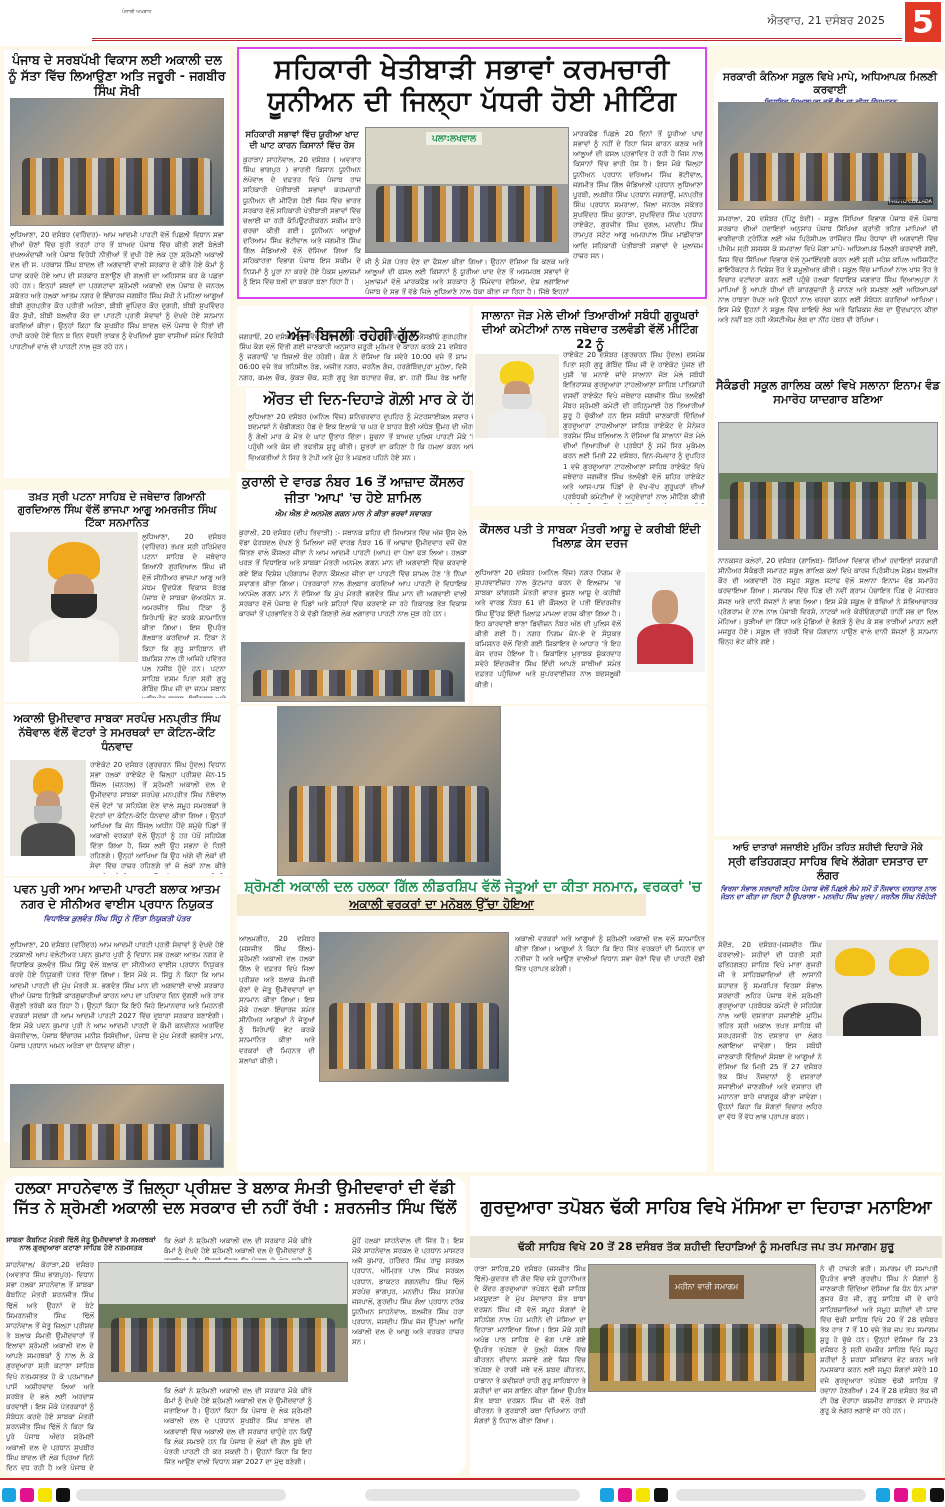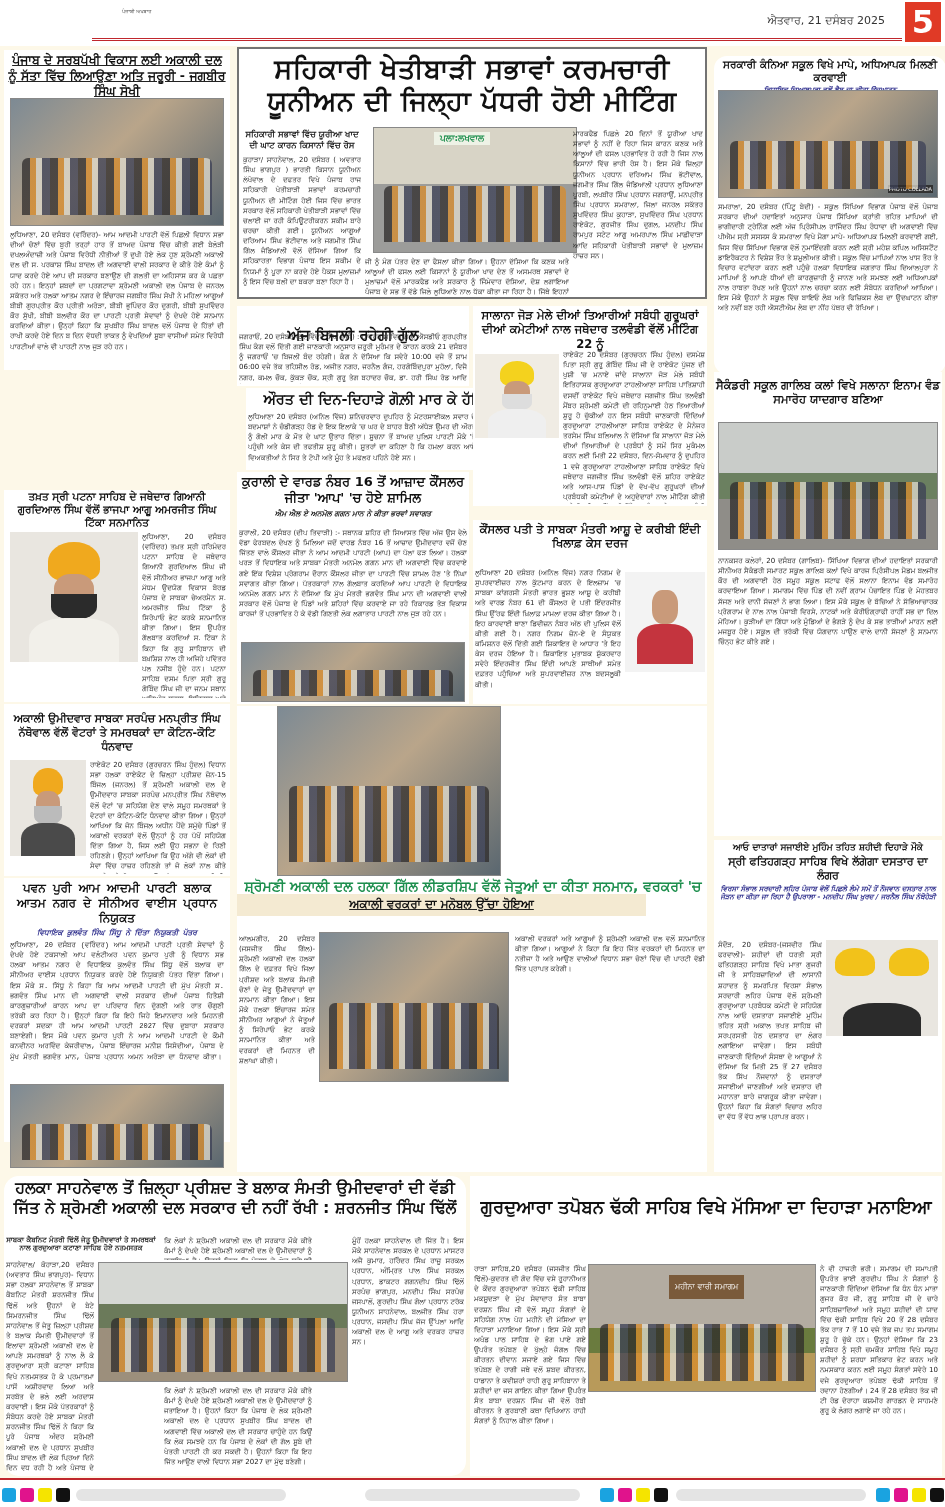--- a/index.html
+++ b/index.html
@@ -18,37 +18,37 @@
   .hl-green { color: #1e8f4e; }
   .sub { font-style: italic; font-weight: bold; text-align: center; font-size: 9px; color: #111; }
   .body-text { font-size: 7px; line-height: 1.45; color: #222; text-align: justify; overflow: hidden; }
   .photo { background: linear-gradient(135deg, #7d8a94, #b9a58a 45%, #5a6770); border: 1px solid #888; position: absolute; overflow: hidden; }
   .photo::after { content: ""; position: absolute; left: 5%; right: 5%; bottom: 8%; height: 45%; background: repeating-linear-gradient(90deg, #2d2a2a 0 8px, #d98c2b 8px 14px, #e0dccf 14px 20px, #3b3f55 20px 28px); opacity: .75; border-radius: 6px 6px 0 0; }
   .portrait { background: #e9e6e0; position: absolute; overflow: hidden; }
   .portrait .turban { position:absolute; left: 30%; top: 8%; width: 40%; height: 30%; background: #f0a91e; border-radius: 50% 50% 30% 30%; }
   .portrait .face { position:absolute; left: 34%; top: 32%; width: 32%; height: 28%; background: #c99a7a; border-radius: 40%; }
   .portrait .beard { position:absolute; left: 32%; top: 48%; width: 36%; height: 20%; background: #888; border-radius: 0 0 50% 50%; }
   .portrait .suit { position:absolute; left: 15%; top: 66%; width: 70%; height: 40%; background: #555; border-radius: 40% 40% 0 0; }
-  .lead-box { border: 2px solid #737373; background: #fff; }
+  .lead-box { border: 2px solid #d946ef; background: #fff; }
   .band { background: #f4ead2; }
   .footer { left: 0; top: 1478px; width: 945px; height: 29px; background: #fff; border-top: 2px solid #c0272d; }
   .reg { position:absolute; top: 8px; width: 14px; height: 14px; border-radius: 3px; }
   .pill { position:absolute; top: 9px; height: 12px; border-radius: 6px; background: #e4e4e4; }
 </style>
 </head>
 <body>
 
 <div class="abs masthead">
   <div class="logo-tag">ਪੰਜਾਬੀ ਅਖਬਾਰ</div>
   <div class="abs rule"></div>
   <div class="abs dateline">ਐਤਵਾਰ, 21 ਦਸੰਬਰ 2025</div>
   <div class="abs pageno">5</div>
 </div>
 
-<div class="abs col" style="left:4px; top:50px; width:226px; height:320px;text-decoration:underline;">
+<div class="abs col" style="left:4px; top:50px; width:226px; height:428px;">
   <div class="hl" style="font-size:12.5px; padding:2px 4px 4px;">ਪੰਜਾਬ ਦੇ ਸਰਬਪੱਖੀ ਵਿਕਾਸ ਲਈ ਅਕਾਲੀ ਦਲ ਨੂੰ ਸੱਤਾ ਵਿੱਚ ਲਿਆਉਣਾ ਅਤਿ ਜਰੂਰੀ - ਜਗਬੀਰ ਸਿੰਘ ਸੋਖੀ</div>
   <div class="photo" style="left:6px; top:48px; width:214px; height:128px;"></div>
   <div class="body-text abs" style="left:6px; top:180px; width:214px; height:254px;">ਲੁਧਿਆਣਾ, 20 ਦਸੰਬਰ (ਵਰਿੰਦਰ)- ਆਮ ਆਦਮੀ ਪਾਰਟੀ ਵੱਲੋਂ ਪਿਛਲੀ ਵਿਧਾਨ ਸਭਾ ਦੀਆਂ ਚੋਣਾਂ ਵਿੱਚ ਬੁਰੀ ਤਰ੍ਹਾਂ ਹਾਰ ਤੋਂ ਬਾਅਦ ਪੰਜਾਬ ਵਿੱਚ ਕੀਤੀ ਗਈ ਬੇਲੋੜੀ ਦਖਲਅੰਦਾਜ਼ੀ ਅਤੇ ਪੰਜਾਬ ਵਿਰੋਧੀ ਨੀਤੀਆਂ ਤੋਂ ਦੁਖੀ ਹੋਏ ਲੋਕ ਹੁਣ ਸ਼੍ਰੋਮਣੀ ਅਕਾਲੀ ਦਲ ਦੀ ਸ. ਪਰਕਾਸ਼ ਸਿੰਘ ਬਾਦਲ ਦੀ ਅਗਵਾਈ ਵਾਲੀ ਸਰਕਾਰ ਦੇ ਕੀਤੇ ਹੋਏ ਕੰਮਾਂ ਨੂੰ ਯਾਦ ਕਰਦੇ ਹੋਏ ਆਪ ਦੀ ਸਰਕਾਰ ਬਣਾਉਣ ਦੀ ਗਲਤੀ ਦਾ ਅਹਿਸਾਸ ਕਰ ਕੇ ਪਛਤਾ ਰਹੇ ਹਨ। ਇਨ੍ਹਾਂ ਸ਼ਬਦਾਂ ਦਾ ਪ੍ਰਗਟਾਵਾ ਸ਼੍ਰੋਮਣੀ ਅਕਾਲੀ ਦਲ ਪੰਜਾਬ ਦੇ ਜਨਰਲ ਸਕੱਤਰ ਅਤੇ ਹਲਕਾ ਆਤਮ ਨਗਰ ਦੇ ਇੰਚਾਰਜ ਜਗਬੀਰ ਸਿੰਘ ਸੋਖੀ ਨੇ ਮਹਿਲਾ ਆਗੂਆਂ ਬੀਬੀ ਗੁਰਪ੍ਰੀਤ ਕੌਰ ਪ੍ਰੀਤੀ ਅਰੋੜਾ, ਬੀਬੀ ਭੁਪਿੰਦਰ ਕੌਰ ਦੁਗਰੀ, ਬੀਬੀ ਸੁਖਵਿੰਦਰ ਕੌਰ ਸੁੱਖੀ, ਬੀਬੀ ਬਲਵੀਰ ਕੌਰ ਦਾ ਪਾਰਟੀ ਪ੍ਰਤੀ ਸੇਵਾਵਾਂ ਨੂੰ ਦੇਖਦੇ ਹੋਏ ਸਨਮਾਨ ਕਰਦਿਆਂ ਕੀਤਾ। ਉਨ੍ਹਾਂ ਕਿਹਾ ਕਿ ਸੁਖਬੀਰ ਸਿੰਘ ਬਾਦਲ ਵਲੋਂ ਪੰਜਾਬ ਦੇ ਹਿੱਤਾਂ ਦੀ ਰਾਖੀ ਕਰਦੇ ਹੋਏ ਦਿਨ ਬ ਦਿਨ ਵੱਧਦੀ ਤਾਕਤ ਨੂੰ ਵੇਖਦਿਆਂ ਸੂਬਾ ਵਾਸੀਆਂ ਸਮੇਤ ਵਿਰੋਧੀ ਪਾਰਟੀਆਂ ਵਾਲੇ ਵੀ ਪਾਰਟੀ ਨਾਲ ਜੁੜ ਰਹੇ ਹਨ।</div>
 </div>
 
 <div class="abs col" style="left:4px; top:490px; width:226px; height:212px;">
   <div class="hl" style="font-size:10.5px; padding:0 4px 3px;">ਤਖ਼ਤ ਸ੍ਰੀ ਪਟਨਾ ਸਾਹਿਬ ਦੇ ਜਥੇਦਾਰ ਗਿਆਨੀ ਗੁਰਦਿਆਲ ਸਿੰਘ ਵੱਲੋਂ ਭਾਜਪਾ ਆਗੂ ਅਮਰਜੀਤ ਸਿੰਘ ਟਿੱਕਾ ਸਨਮਾਨਿਤ</div>
   <div class="portrait" style="left:6px; top:42px; width:128px; height:130px;">
     <div class="turban"></div>
       <div class="face"></div>
@@ -62,32 +62,32 @@
   <div class="hl" style="font-size:11px; padding:8px 4px 3px;">ਅਕਾਲੀ ਉਮੀਦਵਾਰ ਸਾਬਕਾ ਸਰਪੰਚ ਮਨਪ੍ਰੀਤ ਸਿੰਘ ਨੱਥੋਵਾਲ ਵੱਲੋਂ ਵੋਟਰਾਂ ਤੇ ਸਮਰਥਕਾਂ ਦਾ ਕੋਟਿਨ-ਕੋਟਿ ਧੰਨਵਾਦ</div>
   <div class="portrait" style="left:6px; top:56px; width:76px; height:96px;">
     <div class="turban"></div>
       <div class="face"></div>
       <div class="beard" style="background:#bbb"></div>
       <div class="suit" style="background:#4a4a4a"></div>
   </div>
   <div class="body-text abs" style="left:86px; top:56px; width:136px; height:114px;">ਰਾਏਕੋਟ 20 ਦਸੰਬਰ (ਗੁਰਚਰਨ ਸਿੰਘ ਹੁੰਦਲ) ਵਿਧਾਨ ਸਭਾ ਹਲਕਾ ਰਾਏਕੋਟ ਦੇ ਜ਼ਿਲ੍ਹਾ ਪ੍ਰੀਸ਼ਦ ਜ਼ੋਨ-15 ਬਿੰਜਲ (ਜਨਰਲ) ਤੋਂ ਸ਼੍ਰੋਮਣੀ ਅਕਾਲੀ ਦਲ ਦੇ ਉਮੀਦਵਾਰ ਸਾਬਕਾ ਸਰਪੰਚ ਮਨਪ੍ਰੀਤ ਸਿੰਘ ਨੱਥੋਵਾਲ ਵੱਲੋਂ ਵੋਟਾਂ 'ਚ ਸਹਿਯੋਗ ਦੇਣ ਵਾਲੇ ਸਮੂਹ ਸਮਰਥਕਾਂ ਤੇ ਵੋਟਰਾਂ ਦਾ ਕੋਟਿਨ-ਕੋਟਿ ਧੰਨਵਾਦ ਕੀਤਾ ਗਿਆ। ਉਨ੍ਹਾਂ ਆਖਿਆ ਕਿ ਜੋਨ ਬਿੰਜਲ ਅਧੀਨ ਪੈਂਦੇ ਸਮੁੱਚੇ ਪਿੰਡਾਂ ਤੋਂ ਅਕਾਲੀ ਵਰਕਰਾਂ ਵੱਲੋਂ ਉਨ੍ਹਾਂ ਨੂੰ ਹਰ ਪੱਖੋਂ ਸਹਿਯੋਗ ਦਿੱਤਾ ਗਿਆ ਹੈ, ਜਿਸ ਲਈ ਉਹ ਸਭਨਾ ਦੇ ਰਿਣੀ ਰਹਿਣਗੇ। ਉਨ੍ਹਾਂ ਆਖਿਆ ਕਿ ਉਹ ਅੱਗੇ ਵੀ ਲੋਕਾਂ ਦੀ ਸੇਵਾ ਵਿੱਚ ਹਾਜ਼ਰ ਰਹਿਣਗੇ ਤਾਂ ਜੋ ਲੋਕਾਂ ਨਾਲ ਕੀਤੇ ਵਾਅਦੇ ਪੂਰੇ ਹੋ ਸਕਣ। ਉਨ੍ਹਾਂ ਆਸ ਪ੍ਰਗਟਾਈ ਕਿ ਅੱਗੇ ਤੋਂ ਵੀ ਉਨ੍ਹਾਂ ਨੂੰ ਅਜਿਹਾ ਸਮਰਥਨ ਮਿਲਦਾ ਰਹੇਗਾ।</div>
 </div>
 
-<div class="abs col" style="left:4px; top:878px; width:226px; height:264px;font-family:Liberation Mono, monospace;">
+<div class="abs col" style="left:4px; top:878px; width:226px; height:264px;">
   <div class="hl" style="font-size:12px; padding:4px 4px 2px;">ਪਵਨ ਪੁਰੀ ਆਮ ਆਦਮੀ ਪਾਰਟੀ ਬਲਾਕ ਆਤਮ ਨਗਰ ਦੇ ਸੀਨੀਅਰ ਵਾਈਸ ਪ੍ਰਧਾਨ ਨਿਯੁਕਤ</div>
   <div class="sub" style="font-size:7.5px; color:#2a2a8a;">ਵਿਧਾਇਕ ਕੁਲਵੰਤ ਸਿੰਘ ਸਿੱਧੂ ਨੇ ਦਿੱਤਾ ਨਿਯੁਕਤੀ ਪੱਤਰ</div>
   <div class="body-text abs" style="left:6px; top:62px; width:214px; height:140px;">ਲੁਧਿਆਣਾ, 20 ਦਸੰਬਰ (ਵਰਿੰਦਰ) ਆਮ ਆਦਮੀ ਪਾਰਟੀ ਪ੍ਰਤੀ ਸੇਵਾਵਾਂ ਨੂੰ ਦੇਖਦੇ ਹੋਏ ਟਕਸਾਲੀ ਆਪ ਵਲੰਟੀਅਰ ਪਵਨ ਕੁਮਾਰ ਪੁਰੀ ਨੂੰ ਵਿਧਾਨ ਸਭ ਹਲਕਾ ਆਤਮ ਨਗਰ ਦੇ ਵਿਧਾਇਕ ਕੁਲਵੰਤ ਸਿੰਘ ਸਿੱਧੂ ਵੱਲੋਂ ਬਲਾਕ ਦਾ ਸੀਨੀਅਰ ਵਾਈਸ ਪ੍ਰਧਾਨ ਨਿਯੁਕਤ ਕਰਦੇ ਹੋਏ ਨਿਯੁਕਤੀ ਪੱਤਰ ਦਿੱਤਾ ਗਿਆ। ਇਸ ਮੌਕੇ ਸ. ਸਿੱਧੂ ਨੇ ਕਿਹਾ ਕਿ ਆਮ ਆਦਮੀ ਪਾਰਟੀ ਦੀ ਮੁੱਖ ਮੰਤਰੀ ਸ. ਭਗਵੰਤ ਸਿੰਘ ਮਾਨ ਦੀ ਅਗਵਾਈ ਵਾਲੀ ਸਰਕਾਰ ਦੀਆਂ ਪੰਜਾਬ ਹਿਤੈਸ਼ੀ ਕਾਰਗੁਜ਼ਾਰੀਆਂ ਕਾਰਨ ਆਪ ਦਾ ਪਰਿਵਾਰ ਦਿਨ ਦੁੱਗਣੀ ਅਤੇ ਰਾਤ ਚੌਗੁਣੀ ਤਰੱਕੀ ਕਰ ਰਿਹਾ ਹੈ। ਉਨ੍ਹਾਂ ਕਿਹਾ ਕਿ ਇਹੋ ਜਿਹੇ ਇਮਾਨਦਾਰ ਅਤੇ ਮਿਹਨਤੀ ਵਰਕਰਾਂ ਸਦਕਾ ਹੀ ਆਮ ਆਦਮੀ ਪਾਰਟੀ 2027 ਵਿੱਚ ਦੁਬਾਰਾ ਸਰਕਾਰ ਬਣਾਏਗੀ। ਇਸ ਮੌਕੇ ਪਵਨ ਕੁਮਾਰ ਪੁਰੀ ਨੇ ਆਮ ਆਦਮੀ ਪਾਰਟੀ ਦੇ ਕੌਮੀ ਕਨਵੀਨਰ ਅਰਵਿੰਦ ਕੇਜਰੀਵਾਲ, ਪੰਜਾਬ ਇੰਚਾਰਜ ਮਨੀਸ਼ ਸਿਸੋਦੀਆ, ਪੰਜਾਬ ਦੇ ਮੁੱਖ ਮੰਤਰੀ ਭਗਵੰਤ ਮਾਨ, ਪੰਜਾਬ ਪ੍ਰਧਾਨ ਅਮਨ ਅਰੋੜਾ ਦਾ ਧੰਨਵਾਦ ਕੀਤਾ।</div>
   <div class="photo" style="left:6px; top:206px; width:214px; height:84px;"></div>
 </div>
 
 <div class="abs lead-box" style="left:237px; top:47px; width:470px; height:252px;">
   <div class="hl" style="font-size:27px; line-height:1.2; padding:4px 6px; letter-spacing:0.5px;">ਸਹਿਕਾਰੀ ਖੇਤੀਬਾੜੀ ਸਭਾਵਾਂ ਕਰਮਚਾਰੀ ਯੂਨੀਅਨ ਦੀ ਜਿਲ੍ਹਾ ਪੱਧਰੀ ਹੋਈ ਮੀਟਿੰਗ</div>
   <div class="abs" style="left:4px; top:80px; width:118px; font-size:8.5px; font-weight:bold; text-align:center;">ਸਹਿਕਾਰੀ ਸਭਾਵਾਂ ਵਿੱਚ ਯੂਰੀਆ ਖਾਦ ਦੀ ਘਾਟ ਕਾਰਨ ਕਿਸਾਨਾਂ ਵਿੱਚ ਰੋਸ</div>
   <div class="body-text abs" style="left:4px; top:106px; width:118px; height:142px;">ਕੁਹਾੜਾ/ ਸਾਹਨੇਵਾਲ, 20 ਦਸੰਬਰ ( ਅਵਤਾਰ ਸਿੰਘ ਭਾਗਪੁਰ ) ਭਾਰਤੀ ਕਿਸਾਨ ਯੂਨੀਅਨ ਲੱਖੋਵਾਲ ਦੇ ਦਫਤਰ ਵਿਖੇ ਪੰਜਾਬ ਰਾਜ ਸਹਿਕਾਰੀ ਖੇਤੀਬਾੜੀ ਸਭਾਵਾਂ ਕਰਮਚਾਰੀ ਯੂਨੀਅਨ ਦੀ ਮੀਟਿੰਗ ਹੋਈ ਜਿਸ ਵਿੱਚ ਭਾਰਤ ਸਰਕਾਰ ਵੱਲੋਂ ਸਹਿਕਾਰੀ ਖੇਤੀਬਾੜੀ ਸਭਾਵਾਂ ਵਿੱਚ ਚਲਾਈ ਜਾ ਰਹੀ ਕੰਪਿਊਟਰੀਕਰਨ ਸਕੀਮ ਬਾਰੇ ਚਰਚਾ ਕੀਤੀ ਗਈ। ਯੂਨੀਅਨ ਆਗੂਆਂ ਦਰਿਆਮ ਸਿੰਘ ਭੱਟੀਵਾਲ ਅਤੇ ਜਗਮੀਤ ਸਿੰਘ ਗਿੱਲ ਜੰਡਿਆਲੀ ਵੱਲੋਂ ਦੱਸਿਆ ਗਿਆ ਕਿ ਸਹਿਕਾਰਤਾ ਵਿਭਾਗ ਪੰਜਾਬ ਇਸ ਸਕੀਮ ਦੇ ਨਿਯਮਾਂ ਨੂੰ ਪੂਰਾ ਨਾ ਕਰਦੇ ਹੋਏ ਪੈਕਸ ਮੁਲਾਜ਼ਮਾਂ ਨੂੰ ਇਸ ਵਿੱਚ ਬਲੀ ਦਾ ਬਕਰਾ ਬਣਾ ਰਿਹਾ ਹੈ।</div>
-  <div class="photo" style="left:126px; top:78px; width:204px; height:126px; background:linear-gradient(180deg,#d8d4c6 0 45%, #9c9c9a 45%);margin-left:8px;">
+  <div class="photo" style="left:126px; top:78px; width:204px; height:126px; background:linear-gradient(180deg,#d8d4c6 0 45%, #9c9c9a 45%);">
     <div class="abs" style="left:60px; top:4px; font-size:9px; color:#1e8f4e; font-weight:bold; background:#eef2e6; padding:1px 6px;">ਪਲਾ:ਲਖਵਾਲ</div>
   </div>
   <div class="body-text abs" style="left:126px; top:208px; width:204px; height:40px;">ਜੀ ਨੂੰ ਮੰਗ ਪੱਤਰ ਦੇਣ ਦਾ ਫੈਸਲਾ ਕੀਤਾ ਗਿਆ। ਉਹਨਾ ਦੱਸਿਆ ਕਿ ਕਣਕ ਅਤੇ ਆਲੂਆਂ ਦੀ ਫਸਲ ਲਈ ਕਿਸਾਨਾਂ ਨੂੰ ਯੂਰੀਆ ਖਾਦ ਦੇਣ ਤੋਂ ਅਸਮਰਥ ਸਭਾਵਾਂ ਦੇ ਮੁਲਾਜ਼ਮਾਂ ਵੱਲੋਂ ਮਾਰਕਫੈਡ ਅਤੇ ਸਰਕਾਰ ਨੂੰ ਜਿੰਮੇਵਾਰ ਦੱਸਿਆ, ਦੋਸ਼ ਲਗਾਇਆ ਪੰਜਾਬ ਦੇ ਸਭ ਤੋਂ ਵੱਡੇ ਜਿਲੇ ਲੁਧਿਆਣੇ ਨਾਲ ਧੱਕਾ ਕੀਤਾ ਜਾ ਰਿਹਾ ਹੈ। ਜਿੱਥੇ ਇਹਨਾਂ ਸੰਸਥਾ ਵੱਲੋਂ ਆਪਣੇ ਹਿੱਸੇ ਦਾ 100 ਫੀਸਦੀ ਯੂਰੀਆ ਸਭਾਵਾਂ ਵਿੱਚ ਪਹੁੰਚਾਉਣ ਕਰ ਦਿੱਤਾ ਹੈ ਉੱਥੇ ਹੀ</div>
   <div class="body-text abs" style="left:334px; top:80px; width:130px; height:168px;">ਮਾਰਕਫੈਡ ਪਿਛਲੇ 20 ਦਿਨਾਂ ਤੋਂ ਯੂਰੀਆ ਖਾਦ ਸਭਾਵਾਂ ਨੂੰ ਨਹੀਂ ਦੇ ਰਿਹਾ ਜਿਸ ਕਾਰਨ ਕਣਕ ਅਤੇ ਆਲੂਆਂ ਦੀ ਫਸਲ ਪ੍ਰਭਾਵਿਤ ਹੋ ਰਹੀ ਹੈ ਜਿਸ ਨਾਲ ਕਿਸਾਨਾਂ ਵਿੱਚ ਭਾਰੀ ਰੋਸ ਹੈ। ਇਸ ਮੌਕੇ ਜ਼ਿਲ੍ਹਾ ਯੂਨੀਅਨ ਪ੍ਰਧਾਨ ਦਰਿਆਮ ਸਿੰਘ ਭੱਟੀਵਾਲ, ਜਗਮੀਤ ਸਿੰਘ ਗਿੱਲ ਜੰਡਿਆਲੀ ਪ੍ਰਧਾਨ ਲੁਧਿਆਣਾ ਪੂਰਬੀ, ਲਖਬੀਰ ਸਿੰਘ ਪ੍ਰਧਾਨ ਜਗਰਾਉਂ, ਮਨਪ੍ਰੀਤ ਸਿੰਘ ਪ੍ਰਧਾਨ ਸਮਰਾਲਾ, ਜਿਲਾ ਜਨਰਲ ਸਕੱਤਰ ਸੁਖਵਿੰਦਰ ਸਿੰਘ ਕੁਹਾੜਾ, ਸੁਖਵਿੰਦਰ ਸਿੰਘ ਪ੍ਰਧਾਨ ਰਾਏਕੋਟ, ਗੁਰਜੀਤ ਸਿੰਘ ਦੁਗਲ, ਮਨਦੀਪ ਸਿੰਘ ਰਾਮਪੁਰ ਸਟੇਟ ਆਗੂ ਅਮਰਪਾਲ ਸਿੰਘ ਮਾਛੀਵਾੜਾ ਆਦਿ ਸਹਿਕਾਰੀ ਖੇਤੀਬਾੜੀ ਸਭਾਵਾਂ ਦੇ ਮੁਲਾਜ਼ਮ ਹਾਜ਼ਰ ਸਨ।</div>
 </div>
 
 <div class="abs col" style="left:237px; top:306px; width:232px; height:80px;">
   <div class="hl" style="font-size:15px; padding:20px;">ਅੱਜ ਬਿਜਲੀ ਰਹੇਗੀ ਗੁੱਲ</div>
   <div class="body-text abs" style="left:2px; top:26px; width:228px; height:52px;">ਜਗਰਾਓਂ, 20 ਦਸੰਬਰ (ਕੁਲਵਿੰਦਰ ਸਿੰਘ ਚੰਦੀ) : ਪਾਵਰਕਾਮ ਵਿਭਾਗ ਦੇ ਐਸਡੀਓ ਗੁਰਪ੍ਰੀਤ ਸਿੰਘ ਕੰਗ ਵਲੋਂ ਦਿੱਤੀ ਗਈ ਜਾਣਕਾਰੀ ਅਨੁਸਾਰ ਜ਼ਰੂਰੀ ਮੁਰੰਮਤ ਦੇ ਕਾਰਨ ਕਰਕੇ 21 ਦਸੰਬਰ ਨੂੰ ਜਗਰਾਓਂ 'ਚ ਬਿਜਲੀ ਬੰਦ ਰਹੇਗੀ। ਕੰਗ ਨੇ ਦੱਸਿਆ ਕਿ ਸਵੇਰੇ 10:00 ਵਜੇ ਤੋਂ ਸ਼ਾਮ 06:00 ਵਜੇ ਤੱਕ ਤਹਿਸੀਲ ਰੋਡ, ਅਜੀਤ ਨਗਰ, ਜਰਨੈਲ ਗੰਜ, ਹਰਗੋਬਿੰਦਪੁਰਾ ਮੁਹੱਲਾ, ਵਿਜੈ ਨਗਰ, ਕਮਲ ਚੌਕ, ਕੁੱਕੜ ਚੌਕ, ਸ੍ਰੀ ਗੁਰੂ ਤੇਗ ਬਹਾਦਰ ਚੌਕ, ਡਾ. ਹਰੀ ਸਿੰਘ ਰੋਡ ਆਦਿ ਖੇਤਰ ਪ੍ਰਭਾਵਿਤ ਰਹਿਣਗੇ।</div>
 </div>
@@ -117,21 +117,21 @@
 
 <div class="abs col" style="left:473px; top:520px; width:234px; height:184px;">
   <div class="hl" style="font-size:11.5px; padding:2px;">ਕੌਂਸਲਰ ਪਤੀ ਤੇ ਸਾਬਕਾ ਮੰਤਰੀ ਆਸ਼ੂ ਦੇ ਕਰੀਬੀ ਇੰਦੀ ਖਿਲਾਫ਼ ਕੇਸ ਦਰਜ</div>
   <div class="body-text abs" style="left:2px; top:48px; width:146px; height:134px;">ਲੁਧਿਆਣਾ 20 ਦਸੰਬਰ (ਅਨਿਲ ਵਿੱਜ) ਨਗਰ ਨਿਗਮ ਦੇ ਸੁਪਰਵਾਈਜ਼ਰ ਨਾਲ ਕੁੱਟਮਾਰ ਕਰਨ ਦੇ ਇਲਜ਼ਾਮ 'ਚ ਸਾਬਕਾ ਕਾਂਗਰਸੀ ਮੰਤਰੀ ਭਾਰਤ ਭੂਸ਼ਣ ਆਸ਼ੂ ਦੇ ਕਰੀਬੀ ਅਤੇ ਵਾਰਡ ਨੰਬਰ 61 ਦੀ ਕੌਂਸਲਰ ਦੇ ਪਤੀ ਇੰਦਰਜੀਤ ਸਿੰਘ ਉੱਰਫ ਇੰਦੀ ਖ਼ਿਲਾਫ਼ ਮਾਮਲਾ ਦਰਜ ਕੀਤਾ ਗਿਆ ਹੈ। ਇਹ ਕਾਰਵਾਈ ਥਾਣਾ ਡਿਵੀਜ਼ਨ ਨੰਬਰ ਅੱਠ ਦੀ ਪੁਲਿਸ ਵੱਲੋਂ ਕੀਤੀ ਗਈ ਹੈ। ਨਗਰ ਨਿਗਮ ਜ਼ੋਨ-ਏ ਦੇ ਸੰਯੁਕਤ ਕਮਿਸ਼ਨਰ ਵੱਲੋਂ ਦਿੱਤੀ ਗਈ ਸ਼ਿਕਾਇਤ ਦੇ ਆਧਾਰ 'ਤੇ ਇਹ ਕੇਸ ਦਰਜ ਹੋਇਆ ਹੈ। ਸ਼ਿਕਾਇਤ ਮੁਤਾਬਕ ਸ਼ੁੱਕਰਵਾਰ ਸਵੇਰੇ ਇੰਦਰਜੀਤ ਸਿੰਘ ਇੰਦੀ ਆਪਣੇ ਸਾਥੀਆਂ ਸਮੇਤ ਦਫ਼ਤਰ ਪਹੁੰਚਿਆ ਅਤੇ ਸੁਪਰਵਾਈਜ਼ਰ ਨਾਲ ਬਦਸਲੂਕੀ ਕੀਤੀ।</div>
   <div class="portrait" style="left:152px; top:52px; width:80px; height:100px; background:#f3f3f3;">
     <div class="face" style="top:18%; height:34%;"></div>
       <div class="suit" style="top:52%; background:#c4343e;"></div>
   </div>
 </div>
 
-<div class="abs col" style="left:714px; top:56px; width:232px; height:318px;border-radius:13px;">
+<div class="abs col" style="left:714px; top:68px; width:232px; height:318px;border-radius:13px;">
   <div class="hl" style="font-size:10.5px; padding:2px;">ਸਰਕਾਰੀ ਕੰਨਿਆ ਸਕੂਲ ਵਿਖੇ ਮਾਪੇ, ਅਧਿਆਪਕ ਮਿਲਣੀ ਕਰਵਾਈ</div>
   <div class="sub" style="font-size:7px; color:#2a2a8a;">ਵਿਧਾਇਕ ਦਿਆਲਪੁਰਾ ਵਲੋਂ ਲੈਬ ਦਾ ਕੀਤਾ ਉਦਘਾਟਨ</div>
   <div class="photo" style="left:4px; top:34px; width:220px; height:108px;">
     <div class="abs" style="right:4px; bottom:4px; font-size:5px; color:#fff; background:#333; padding:1px;">PHOTO COLLADA</div>
   </div>
   <div class="body-text abs" style="left:4px; top:146px; width:220px; height:168px;">ਸਮਰਾਲਾ, 20 ਦਸੰਬਰ (ਪਿੰਟੂ ਬੇਦੀ) - ਸਕੂਲ ਸਿੱਖਿਆ ਵਿਭਾਗ ਪੰਜਾਬ ਵੱਲੋਂ ਪੰਜਾਬ ਸਰਕਾਰ ਦੀਆਂ ਹਦਾਇਤਾਂ ਅਨੁਸਾਰ ਪੰਜਾਬ ਸਿੱਖਿਆ ਕ੍ਰਾਂਤੀ ਤਹਿਤ ਮਾਪਿਆਂ ਦੀ ਭਾਗੀਦਾਰੀ ਟ੍ਰੇਨਿੰਗ ਲਈ ਅੱਜ ਪ੍ਰਿੰਸੀਪਲ ਰਾਜਿੰਦਰ ਸਿੰਘ ਰੰਧਾਵਾ ਦੀ ਅਗਵਾਈ ਵਿੱਚ ਪੀਐਮ ਸ੍ਰੀ ਸਸਸਸ ਕੰ ਸਮਰਾਲਾ ਵਿਖੇ ਮੈਗਾ ਮਾਪੇ- ਅਧਿਆਪਕ ਮਿਲਣੀ ਕਰਵਾਈ ਗਈ, ਜਿਸ ਵਿੱਚ ਸਿੱਖਿਆ ਵਿਭਾਗ ਵੱਲੋਂ ਨੁਮਾਇੰਦਗੀ ਕਰਨ ਲਈ ਸ਼੍ਰੀ ਮਹੇਸ਼ ਕਪਿਲ ਅਸਿਸਟੈਂਟ ਡਾਇਰੈਕਟਰ ਨੇ ਵਿਸ਼ੇਸ਼ ਤੌਰ ਤੇ ਸ਼ਮੂਲੀਅਤ ਕੀਤੀ। ਸਕੂਲ ਵਿੱਚ ਮਾਪਿਆਂ ਨਾਲ ਖਾਸ ਤੌਰ ਤੇ ਵਿਚਾਰ ਵਟਾਂਦਰਾ ਕਰਨ ਲਈ ਪਹੁੰਚੇ ਹਲਕਾ ਵਿਧਾਇਕ ਜਗਤਾਰ ਸਿੰਘ ਦਿਆਲਪੁਰਾ ਨੇ ਮਾਪਿਆਂ ਨੂੰ ਆਪਣੇ ਧੀਆਂ ਦੀ ਕਾਰਗੁਜ਼ਾਰੀ ਨੂੰ ਜਾਨਣ ਅਤੇ ਸਮਝਣ ਲਈ ਅਧਿਆਪਕਾਂ ਨਾਲ ਰਾਬਤਾ ਰੱਖਣ ਅਤੇ ਉਹਨਾਂ ਨਾਲ ਚਰਚਾ ਕਰਨ ਲਈ ਸੰਬੋਧਨ ਕਰਦਿਆਂ ਆਖਿਆ। ਇਸ ਮੌਕੇ ਉਹਨਾਂ ਨੇ ਸਕੂਲ ਵਿੱਚ ਬਾਇਓ ਲੈਬ ਅਤੇ ਫਿਜ਼ਿਕਸ ਲੈਬ ਦਾ ਉਦਘਾਟਨ ਕੀਤਾ ਅਤੇ ਨਵੀਂ ਬਣ ਰਹੀ ਐਸਟੀਐਮ ਲੈਬ ਦਾ ਨੀਂਹ ਪੱਥਰ ਵੀ ਰੱਖਿਆ।</div>
 </div>
 
 <div class="abs col" style="left:714px; top:372px; width:228px; height:464px;">
   <div class="hl" style="font-size:11.5px; padding:6px 2px 2px;">ਸੈਕੰਡਰੀ ਸਕੂਲ ਗਾਲਿਬ ਕਲਾਂ ਵਿਖੇ ਸਲਾਨਾ ਇਨਾਮ ਵੰਡ ਸਮਾਰੋਹ ਯਾਦਗਾਰ ਬਣਿਆ</div>
@@ -167,20 +167,23 @@
   <div class="abs" style="left:2px; top:60px; width:150px; font-size:7px; font-weight:bold; text-align:center;">ਸਾਬਕਾ ਕੈਬਨਿਟ ਮੰਤਰੀ ਢਿੱਲੋਂ ਜੇਤੂ ਉਮੀਦਵਾਰਾਂ ਤੇ ਸਮਰਥਕਾਂ ਨਾਲ ਗੁਰਦੁਆਰਾ ਕਟਾਣਾ ਸਾਹਿਬ ਹੋਏ ਨਤਮਸਤਕ</div>
   <div class="body-text abs" style="left:2px; top:84px; width:88px; height:212px;">ਸਾਹਨੇਵਾਲ/ ਕੋਹਾੜਾ,20 ਦਸੰਬਰ (ਅਵਤਾਰ ਸਿੰਘ ਭਾਗਪੁਰ)- ਵਿਧਾਨ ਸਭਾ ਹਲਕਾ ਸਾਹਨੇਵਾਲ ਤੋਂ ਸਾਬਕਾ ਕੈਬਨਿਟ ਮੰਤਰੀ ਸ਼ਰਨਜੀਤ ਸਿੰਘ ਢਿੱਲੋਂ ਅਤੇ ਉਹਨਾਂ ਦੇ ਬੇਟੇ ਸਿਮਰਨਜੀਤ ਸਿੰਘ ਢਿੱਲੋਂ ਸਾਹਨੇਵਾਲ ਤੋਂ ਜੇਤੂ ਜ਼ਿਲ੍ਹਾ ਪ੍ਰੀਸ਼ਦ ਤੇ ਬਲਾਕ ਸੰਮਤੀ ਉਮੀਦਵਾਰਾਂ ਤੋਂ ਇਲਾਵਾ ਸ਼੍ਰੋਮਣੀ ਅਕਾਲੀ ਦਲ ਦੇ ਆਪਣੇ ਸਮਰਥਕਾਂ ਨੂੰ ਨਾਲ ਲੈ ਕੇ ਗੁਰਦੁਆਰਾ ਸ੍ਰੀ ਕਟਾਣਾ ਸਾਹਿਬ ਵਿਖੇ ਨਤਮਸਤਕ ਹੋ ਕੇ ਪ੍ਰਮਾਤਮਾ ਪਾਸੋਂ ਅਸ਼ੀਰਵਾਦ ਲਿਆ ਅਤੇ ਸਰਬੱਤ ਦੇ ਭਲੇ ਲਈ ਅਰਦਾਸ ਕਰਵਾਈ। ਇਸ ਮੌਕੇ ਪੱਤਰਕਾਰਾਂ ਨੂੰ ਸੰਬੋਧਨ ਕਰਦੇ ਹੋਏ ਸਾਬਕਾ ਮੰਤਰੀ ਸ਼ਰਨਜੀਤ ਸਿੰਘ ਢਿੱਲੋਂ ਨੇ ਕਿਹਾ ਕਿ ਪੂਰੇ ਪੰਜਾਬ ਅੰਦਰ ਸ਼੍ਰੋਮਣੀ ਅਕਾਲੀ ਦਲ ਦੇ ਪ੍ਰਧਾਨ ਸੁਖਬੀਰ ਸਿੰਘ ਬਾਦਲ ਦੀ ਲੋਕ ਪ੍ਰਿਆ ਦਿਨੋ ਦਿਨ ਵਧ ਰਹੀ ਹੈ ਅਤੇ ਪੰਜਾਬ ਦੇ ਲੋਕ ਸ਼੍ਰੋਮਣੀ ਅਕਾਲੀ ਦਲ ਬਾਦਲ ਦੀ ਸਰਕਾਰ ਵੇਖਣਾ ਚਾਹੁੰਦੇ ਹਨ।</div>
   <div class="photo" style="left:94px; top:86px; width:250px; height:120px; background:linear-gradient(180deg,#d6d8d4 0 35%, #6b7a5a 35% 55%, #9c8f7c 55%);"></div>
   <div class="body-text abs" style="left:160px; top:60px; width:148px; height:24px;">ਕਿ ਲੋਕਾਂ ਨੇ ਸ਼੍ਰੋਮਣੀ ਅਕਾਲੀ ਦਲ ਦੀ ਸਰਕਾਰ ਮੌਕੇ ਕੀਤੇ ਕੰਮਾਂ ਨੂੰ ਦੇਖਦੇ ਹੋਏ ਸ਼੍ਰੋਮਣੀ ਅਕਾਲੀ ਦਲ ਦੇ ਉਮੀਦਵਾਰਾਂ ਨੂੰ ਜਤਾਇਆ ਹੈ। ਉਹਨਾਂ ਕਿਹਾ ਕਿ ਪੰਜਾਬ ਦੇ ਲੋਕ ਸ਼੍ਰੋਮਣੀ ਅਕਾਲੀ ਦਲ ਦੇ ਪ੍ਰਧਾਨ ਸੁਖਬੀਰ ਸਿੰਘ ਬਾਦਲ ਦੀ ਅਗਵਾਈ ਵਿੱਚ ਅਕਾਲੀ ਦਲ ਦੀ ਸਰਕਾਰ ਚਾਹੁੰਦੇ ਹਨ ਕਿਉਂ ਕਿ ਲੋਕ ਸਮਝਦੇ ਹਨ ਕਿ ਪੰਜਾਬ ਦੇ ਲੋਕਾਂ ਦੀ ਗੱਲ ਸੂਬੇ ਦੀ ਖੇਤਰੀ ਪਾਰਟੀ ਹੀ ਕਰ ਸਕਦੀ ਹੈ। ਉਹਨਾਂ ਕਿਹਾ ਕਿ ਇਹ ਜਿੱਤ ਆਉਣ ਵਾਲੀ ਵਿਧਾਨ ਸਭਾ 2027 ਦਾ ਮੁੱਢ ਬਣੇਗੀ।</div>
   <div class="body-text abs" style="left:160px; top:210px; width:148px; height:86px;">ਕਿ ਲੋਕਾਂ ਨੇ ਸ਼੍ਰੋਮਣੀ ਅਕਾਲੀ ਦਲ ਦੀ ਸਰਕਾਰ ਮੌਕੇ ਕੀਤੇ ਕੰਮਾਂ ਨੂੰ ਦੇਖਦੇ ਹੋਏ ਸ਼੍ਰੋਮਣੀ ਅਕਾਲੀ ਦਲ ਦੇ ਉਮੀਦਵਾਰਾਂ ਨੂੰ ਜਤਾਇਆ ਹੈ। ਉਹਨਾਂ ਕਿਹਾ ਕਿ ਪੰਜਾਬ ਦੇ ਲੋਕ ਸ਼੍ਰੋਮਣੀ ਅਕਾਲੀ ਦਲ ਦੇ ਪ੍ਰਧਾਨ ਸੁਖਬੀਰ ਸਿੰਘ ਬਾਦਲ ਦੀ ਅਗਵਾਈ ਵਿੱਚ ਅਕਾਲੀ ਦਲ ਦੀ ਸਰਕਾਰ ਚਾਹੁੰਦੇ ਹਨ ਕਿਉਂ ਕਿ ਲੋਕ ਸਮਝਦੇ ਹਨ ਕਿ ਪੰਜਾਬ ਦੇ ਲੋਕਾਂ ਦੀ ਗੱਲ ਸੂਬੇ ਦੀ ਖੇਤਰੀ ਪਾਰਟੀ ਹੀ ਕਰ ਸਕਦੀ ਹੈ। ਉਹਨਾਂ ਕਿਹਾ ਕਿ ਇਹ ਜਿੱਤ ਆਉਣ ਵਾਲੀ ਵਿਧਾਨ ਸਭਾ 2027 ਦਾ ਮੁੱਢ ਬਣੇਗੀ।</div>
   <div class="body-text abs" style="left:348px; top:60px; width:112px; height:236px;">ਮੂੰਹੋਂ ਹਲਕਾ ਸਾਹਨੇਵਾਲ ਦੀ ਜਿੱਤ ਹੈ। ਇਸ ਮੌਕੇ ਸਾਹਨੇਵਾਲ ਸਰਕਲ ਦੇ ਪ੍ਰਧਾਨ ਮਾਸਟਰ ਅਜੈ ਕੁਮਾਰ, ਹਰਿੰਦਰ ਸਿੰਘ ਰਾਜੂ ਸਰਕਲ ਪ੍ਰਧਾਨ, ਅੰਮ੍ਰਿਤ ਪਾਲ ਸਿੰਘ ਸਰਕਲ ਪ੍ਰਧਾਨ, ਡਾਕਟਰ ਗਗਨਦੀਪ ਸਿੰਘ ਢਿੱਲੋਂ ਸਰਪੰਚ ਭਾਗਪੁਰ, ਮਨਦੀਪ ਸਿੰਘ ਸਰਪੰਚ ਜਸਪਾਲੋਂ, ਗੁਰਦੀਪ ਸਿੰਘ ਗੋਲਾ ਪ੍ਰਧਾਨ ਟਰੱਕ ਯੂਨੀਅਨ ਸਾਹਨੇਵਾਲ, ਬਲਜੀਤ ਸਿੰਘ ਹਰਾ ਪ੍ਰਧਾਨ, ਜਸਦੀਪ ਸਿੰਘ ਜੱਜ ਉੱਪਲਾ ਆਦਿ ਅਕਾਲੀ ਦਲ ਦੇ ਆਗੂ ਅਤੇ ਵਰਕਰ ਹਾਜ਼ਰ ਸਨ।</div>
 </div>
 
 <div class="abs col" style="left:470px; top:1176px; width:472px; height:300px;">
   <div class="hl" style="font-size:18px; padding:20px 2px 4px;">ਗੁਰਦੁਆਰਾ ਤਪੋਬਨ ਢੱਕੀ ਸਾਹਿਬ ਵਿਖੇ ਮੱਸਿਆ ਦਾ ਦਿਹਾੜਾ ਮਨਾਇਆ</div>
+  <div class="band abs" style="left:0; top:60px; width:472px; height:22px; background:#eae6dc;">
+    <div class="hl" style="font-size:10.5px; padding-top:4px;">ਢੱਕੀ ਸਾਹਿਬ ਵਿਖੇ 20 ਤੋਂ 28 ਦਸੰਬਰ ਤੱਕ ਸ਼ਹੀਦੀ ਦਿਹਾੜਿਆਂ ਨੂੰ ਸਮਰਪਿਤ ਜਪ ਤਪ ਸਮਾਗਮ ਸ਼ੁਰੂ</div>
+  </div>
   <div class="body-text abs" style="left:4px; top:88px; width:112px; height:208px;">ਰਾੜਾ ਸਾਹਿਬ,20 ਦਸੰਬਰ (ਜਸਜੀਤ ਸਿੰਘ ਢਿੱਲੋਂ)-ਕੁਦਰਤ ਦੀ ਗੋਦ ਵਿੱਚ ਵਸੇ ਰੂਹਾਨੀਅਤ ਦੇ ਕੇਂਦਰ ਗੁਰਦੁਆਰਾ ਤਪੋਬਨ ਢੱਕੀ ਸਾਹਿਬ ਮਕਸੂਦੜਾ ਦੇ ਮੁੱਖ ਸੇਵਾਦਾਰ ਸੰਤ ਬਾਬਾ ਦਰਸ਼ਨ ਸਿੰਘ ਜੀ ਵੱਲੋਂ ਸਮੂਹ ਸੰਗਤਾਂ ਦੇ ਸਹਿਯੋਗ ਨਾਲ ਪੋਹ ਮਹੀਨੇ ਦੀ ਮੱਸਿਆ ਦਾ ਦਿਹਾੜਾ ਮਨਾਇਆ ਗਿਆ। ਇਸ ਮੌਕੇ ਸ੍ਰੀ ਅਖੰਡ ਪਾਠ ਸਾਹਿਬ ਦੇ ਭੋਗ ਪਾਏ ਗਏ ਉਪਰੰਤ ਤਪੋਬਣ ਦੇ ਖੁੱਲ੍ਹੇ ਜੰਗਲ ਵਿੱਚ ਕੀਰਤਨ ਦੀਵਾਨ ਸਜਾਏ ਗਏ ਜਿਸ ਵਿੱਚ ਤਪੋਬਣ ਦੇ ਰਾਗੀ ਜਥੇ ਵਲੋਂ ਸ਼ਬਦ ਕੀਰਤਨ, ਧਾਡਾਨਾ ਤੇ ਕਵੀਸ਼ਰਾਂ ਰਾਹੀ ਗੁਰੂ ਸਾਹਿਬਾਨਾ ਤੇ ਸ਼ਹੀਦਾਂ ਦਾ ਜਸ ਗਾਇਨ ਕੀਤਾ ਗਿਆ ਉਪਰੰਤ ਸੰਤ ਬਾਬਾ ਦਰਸ਼ਨ ਸਿੰਘ ਜੀ ਵੱਲੋਂ ਰੱਬੀ ਕੀਰਤਨ ਤੇ ਗੁਰਬਾਣੀ ਕਥਾ ਵਿਖਿਆਨ ਰਾਹੀ ਸੰਗਤਾਂ ਨੂੰ ਨਿਹਾਲ ਕੀਤਾ ਗਿਆ।</div>
   <div class="photo" style="left:118px; top:88px; width:228px; height:128px; background:linear-gradient(180deg,#b3aca1 0 50%, #6a7b3e 50% 70%, #b89a5a 70%);">
     <div class="abs" style="left:80px; top:10px; font-size:8px; color:#fff; background:#7a5a3a; padding:7px 6px;">ਮਹੀਨਾ ਵਾਰੀ ਸਮਾਗਮ</div>
   </div>
   <div class="body-text abs" style="left:350px; top:88px; width:118px; height:208px;">ਨੇ ਵੀ ਹਾਜਰੀ ਭਰੀ। ਸਮਾਗਮ ਦੀ ਸਮਾਪਤੀ ਉਪਰੰਤ ਭਾਈ ਗੁਰਦੀਪ ਸਿੰਘ ਨੇ ਸੰਗਤਾਂ ਨੂੰ ਜਾਣਕਾਰੀ ਦਿੰਦਿਆ ਦੱਸਿਆ ਕਿ ਧੰਨ ਧੰਨ ਮਾਤਾ ਗੁਜਰ ਕੌਰ ਜੀ, ਗੁਰੂ ਸਾਹਿਬ ਜੀ ਦੇ ਚਾਰੇ ਸਾਹਿਬਜ਼ਾਦਿਆਂ ਅਤੇ ਸਮੂਹ ਸ਼ਹੀਦਾਂ ਦੀ ਯਾਦ ਵਿੱਚ ਢੱਕੀ ਸਾਹਿਬ ਵਿਖੇ 20 ਤੋਂ 28 ਦਸੰਬਰ ਤੱਕ ਰਾਤ 7 ਤੋਂ 10 ਵਜੇ ਤੱਕ ਜਪ ਤਪ ਸਮਾਗਮ ਸ਼ੁਰੂ ਹੋ ਚੁੱਕੇ ਹਨ। ਉਨ੍ਹਾਂ ਦੱਸਿਆ ਕਿ 23 ਦਸੰਬਰ ਨੂੰ ਸ੍ਰੀ ਚਮਕੌਰ ਸਾਹਿਬ ਵਿਖੇ ਸਮੂਹ ਸ਼ਹੀਦਾਂ ਨੂੰ ਸ਼ਰਧਾ ਸਤਿਕਾਰ ਭੇਟ ਕਰਨ ਅਤੇ ਨਮਸਕਾਰ ਕਰਨ ਲਈ ਸਮੂਹ ਸੰਗਤਾਂ ਸਵੇਰੇ 10 ਵਜੇ ਗੁਰਦੁਆਰਾ ਤਪੋਬਣ ਢੱਕੀ ਸਾਹਿਬ ਤੋਂ ਰਵਾਨਾ ਹੋਣਗੀਆਂ। 24 ਤੋਂ 28 ਦਸੰਬਰ ਤੱਕ ਜੀ ਟੀ ਰੋਡ ਦੋਰਾਹਾ ਕਸ਼ਮੀਰ ਗਾਰਡਨ ਦੇ ਸਾਹਮਣੇ ਗੁਰੂ ਕੇ ਲੰਗਰ ਲਗਾਏ ਜਾ ਰਹੇ ਹਨ।</div>
 </div>
 
 <div class="abs footer">
   <div class="reg" style="left:2px; background:#1aa3e0;"></div>
   <div class="reg" style="left:20px; background:#e0138c;"></div>

